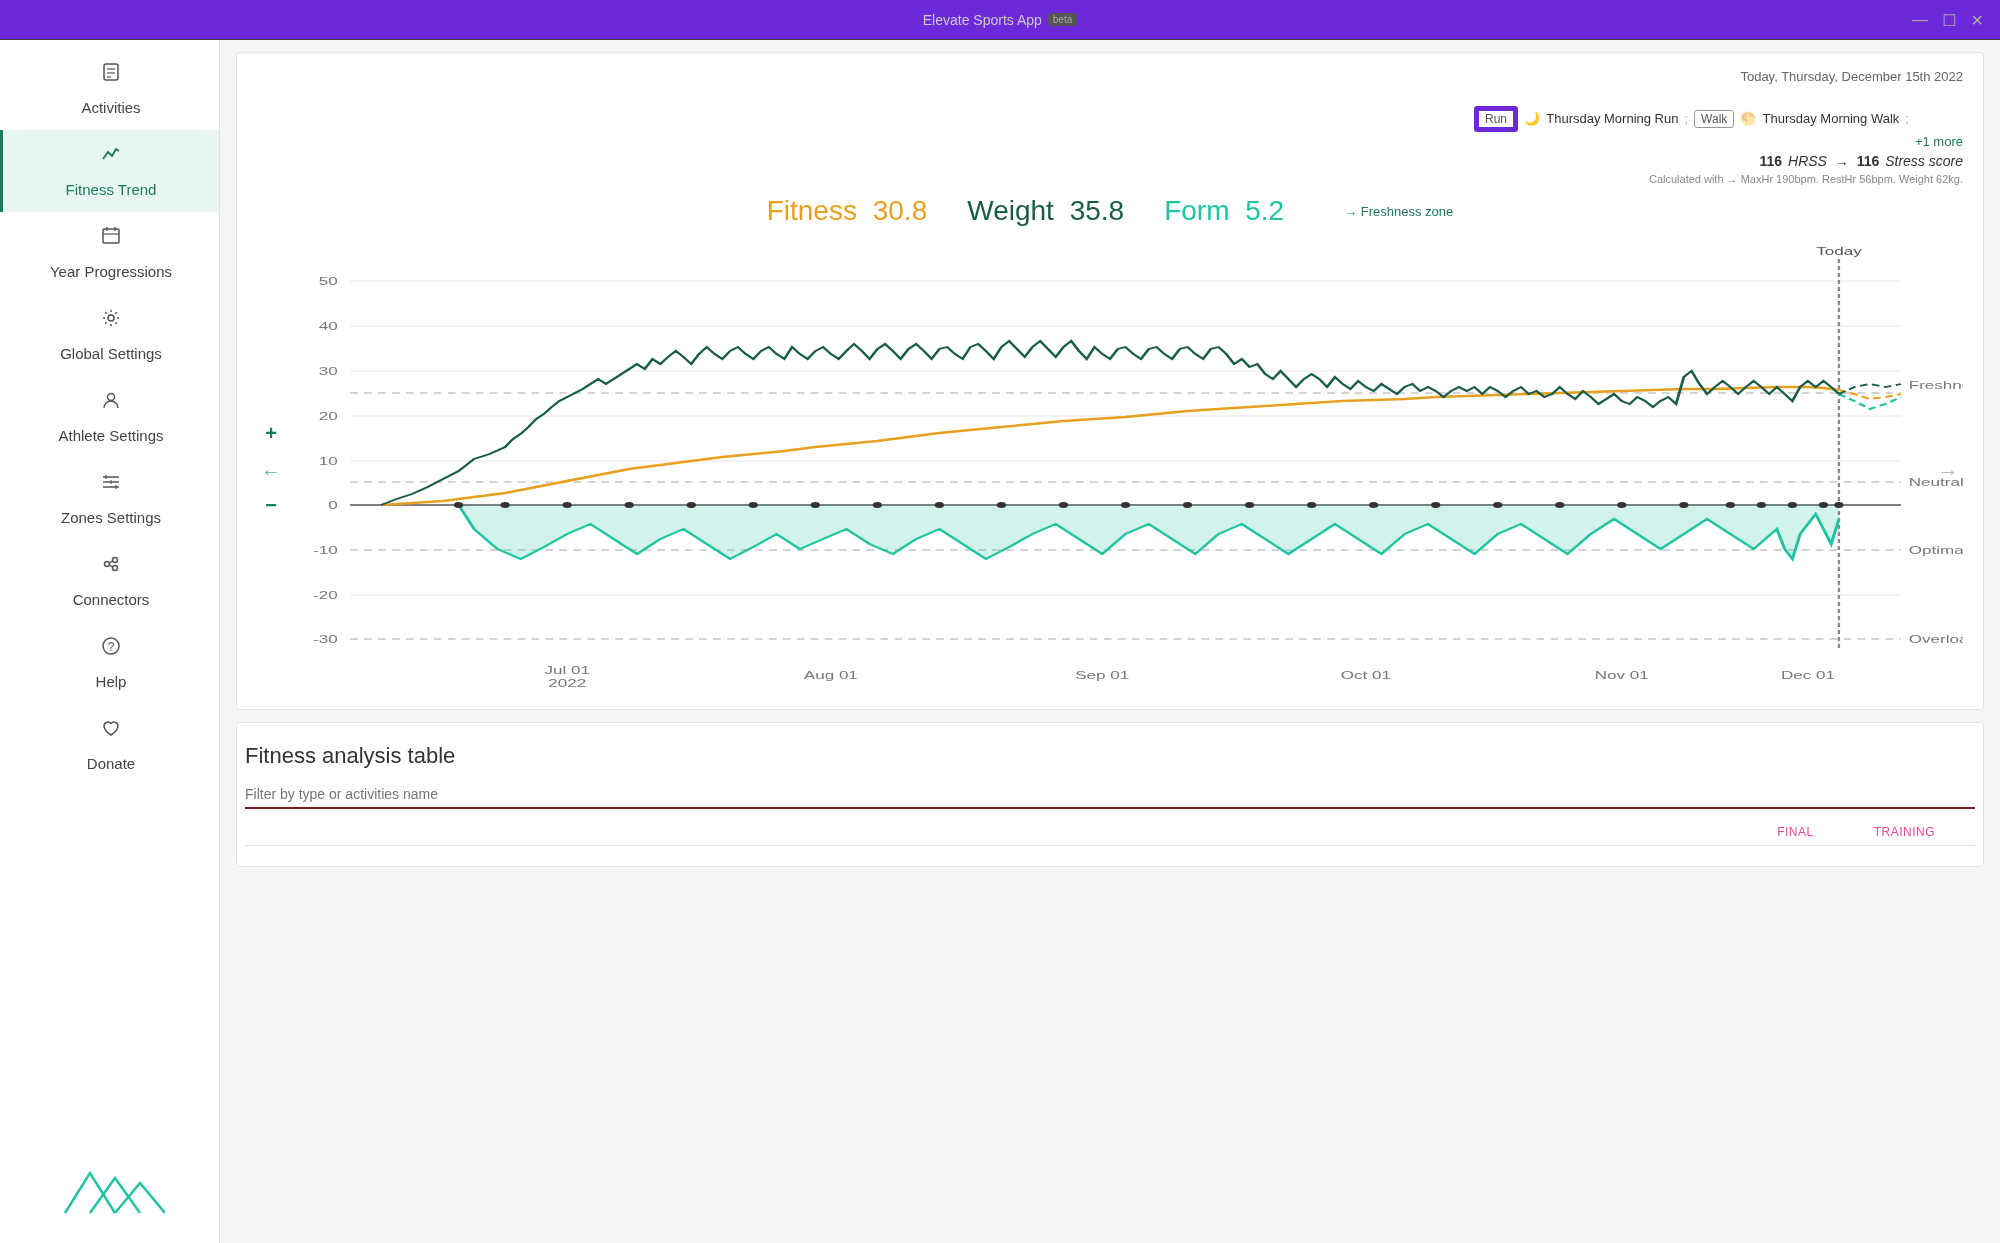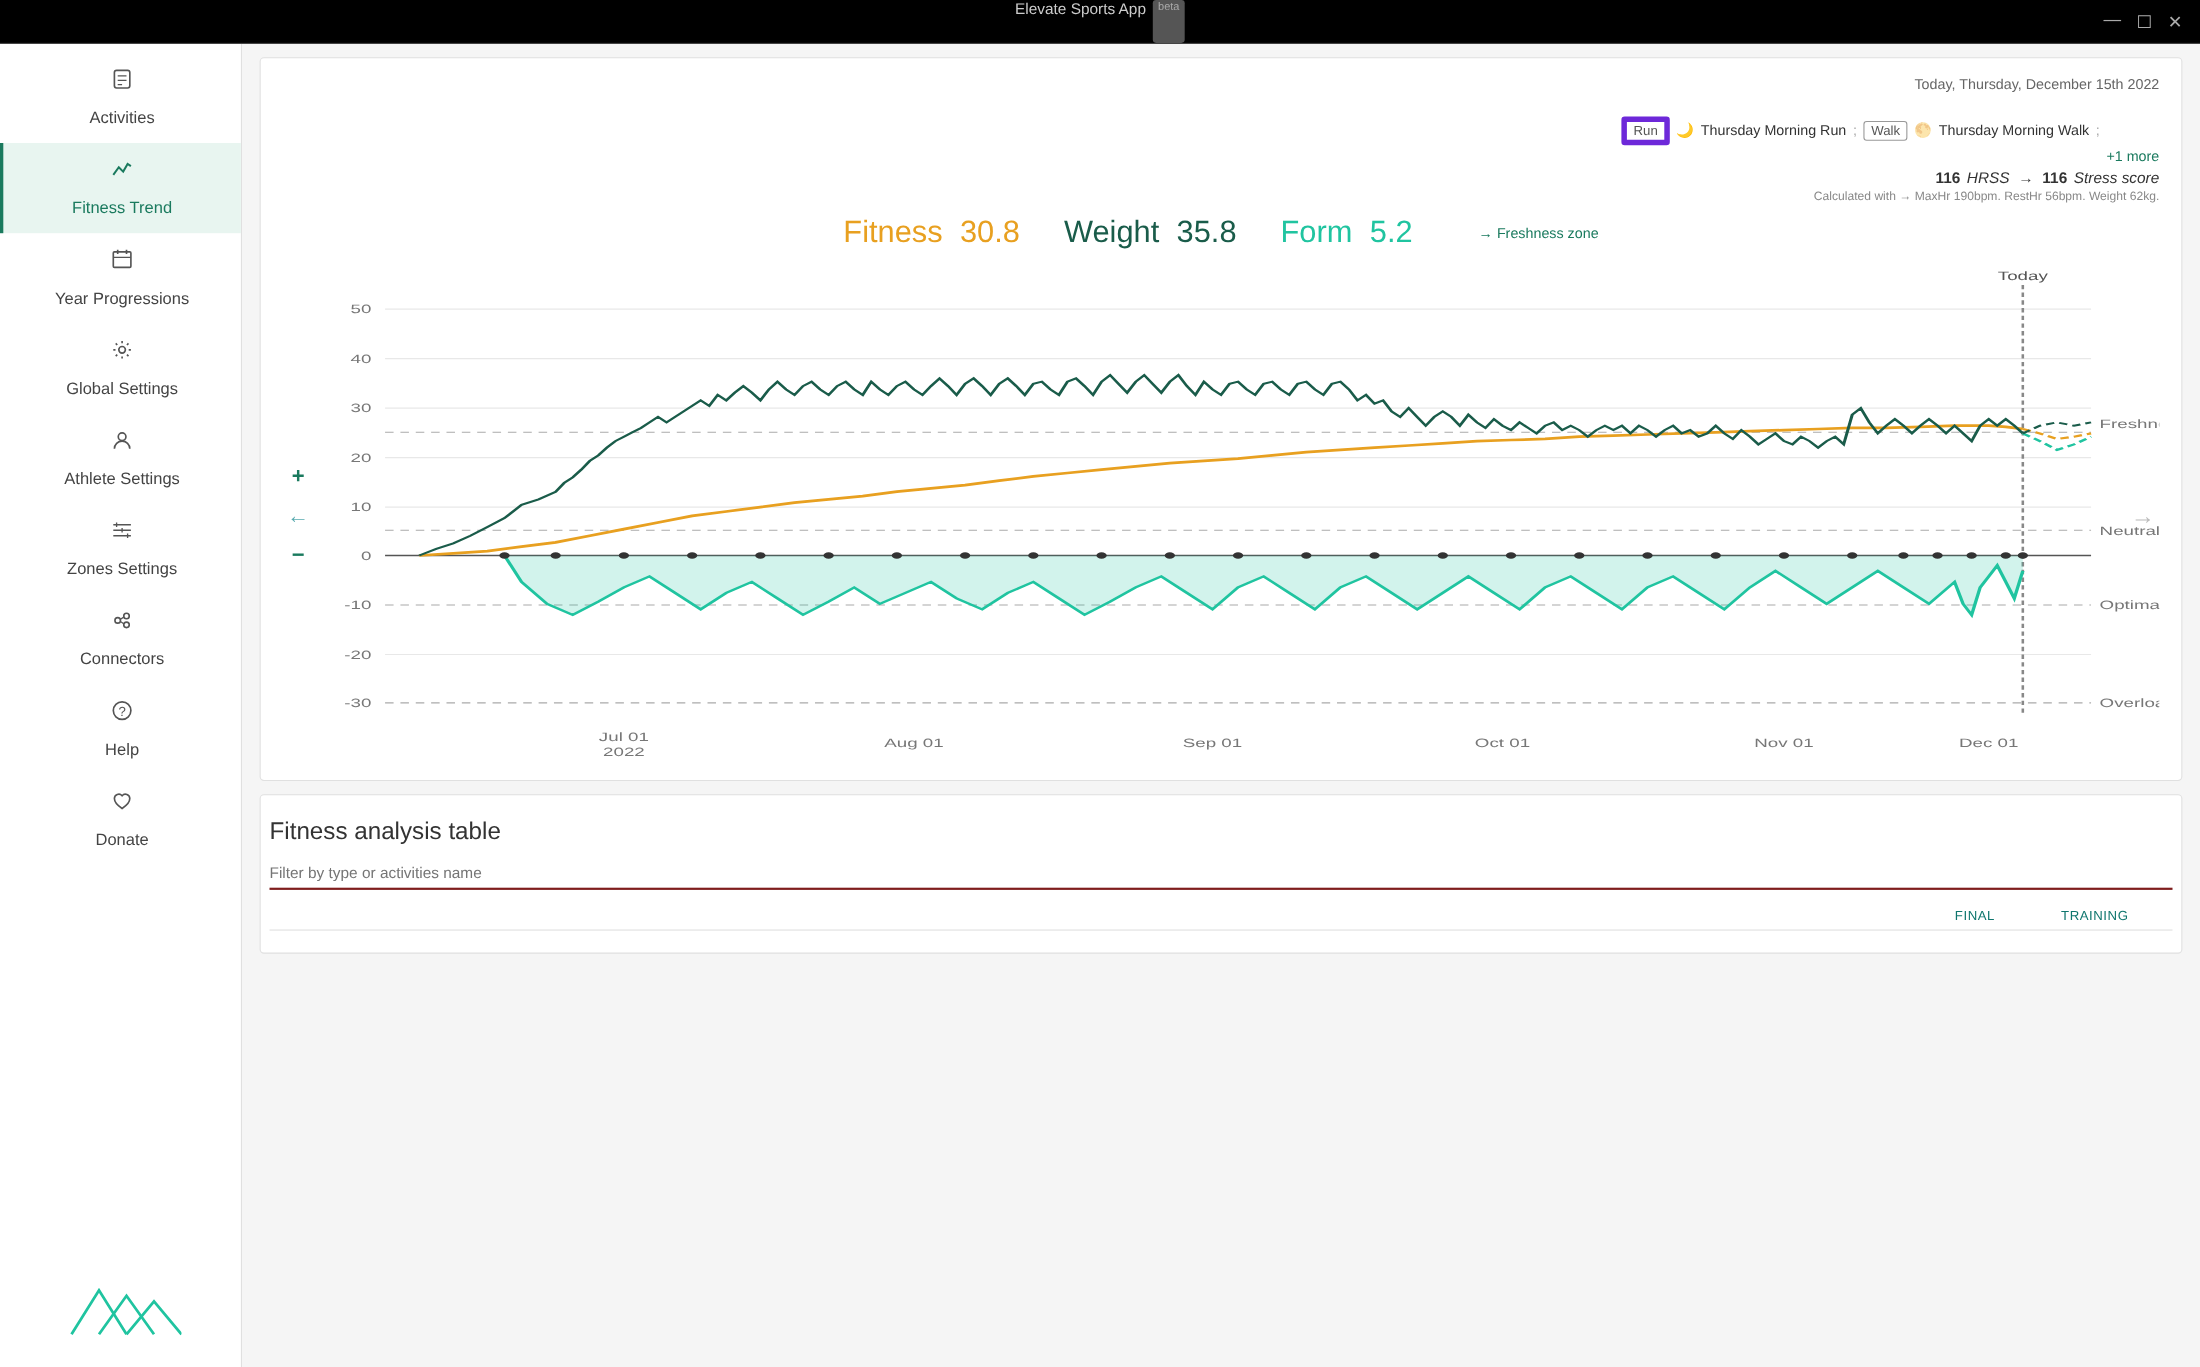--- a/index.html
+++ b/index.html
@@ -1,22 +1,23 @@
 <!DOCTYPE html>
 <html><head>
   <meta charset="utf-8">
   <style>
     * { box-sizing: border-box; margin: 0; padding: 0; }
     body { font-family: 'Segoe UI', Arial, sans-serif; background: #1e1e1e; color: #333; overflow: hidden; width: 2000px; height: 1243px; }
 
     
     .titlebar {
-      background: #000000;
+      background: #6d28d9;
       height: 40px;
       display: flex;
+      align-items: center;
       justify-content: center;
       position: relative;
       border-bottom: 1px solid #444;
     }
     .titlebar-title { color: #ccc; font-size: 14px; }
     .titlebar-badge {
       background: #555; color: #aaa; font-size: 10px; padding: 1px 5px; border-radius: 3px; margin-left: 6px;
     }
     .titlebar-controls {
       position: absolute; right: 16px; top: 50%; transform: translateY(-50%);
@@ -116,21 +117,21 @@
       padding: 20px 8px;
     }
     .analysis-title { font-size: 22px; font-weight: 300; color: #333; margin-bottom: 16px; }
     .filter-input-wrap { border-bottom: 2px solid #7f1d1d; padding-bottom: 4px; margin-bottom: 16px; }
     .filter-input {
       border: none; outline: none; font-size: 14px; color: #aaa; width: 600px;
       background: transparent;
     }
 
     .table-header { display: flex; border-bottom: 1px solid #e0e0e0; padding-bottom: 6px; }
-    .th { font-size: 12px; color: #0f766e; text-transform: uppercase; letter-spacing: 0.5px; }
+    .th { font-size: 12px; color: #ec4899; text-transform: uppercase; letter-spacing: 0.5px; }
 
     
     .main-content::-webkit-scrollbar { width: 8px; }
     .main-content::-webkit-scrollbar-track { background: #f0f0f0; }
     .main-content::-webkit-scrollbar-thumb { background: #ccc; border-radius: 4px; }
   </style>
 </head>
 <body>
 
 <div class="titlebar">

